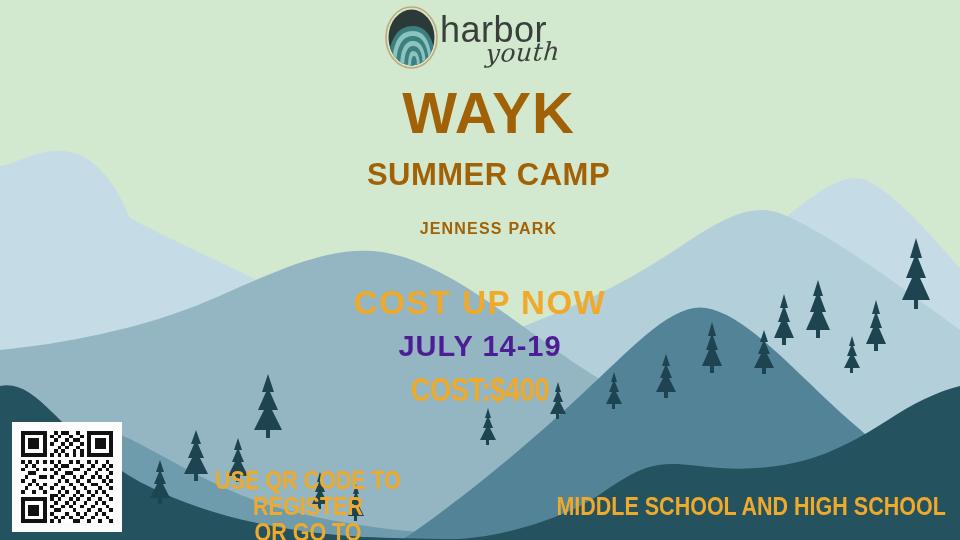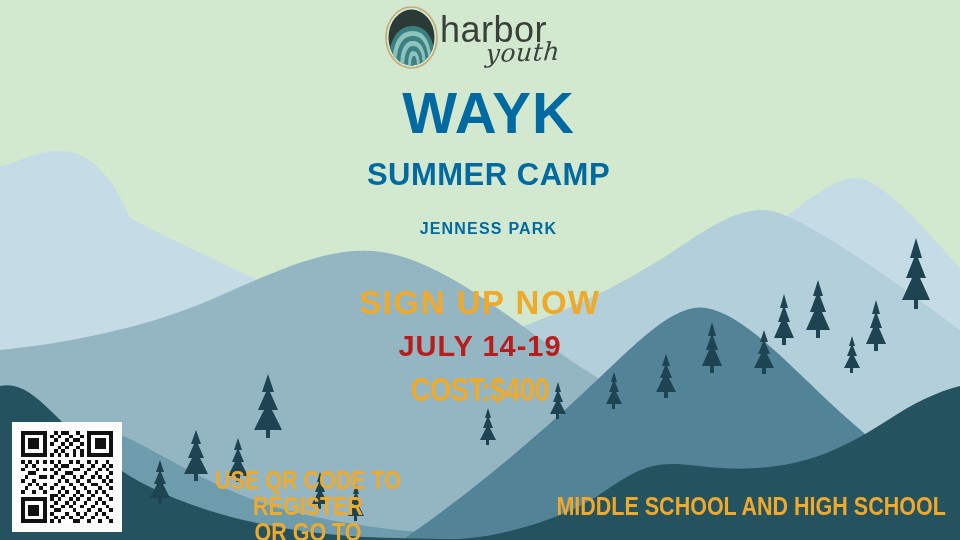--- a/index.html
+++ b/index.html
@@ -38,21 +38,21 @@
     font-size:25px; color:#3b423c;
     font-family:"DejaVu Serif", serif;
     font-style:italic; font-weight:400;
     transform:skewX(-6deg) rotate(-2deg);
     letter-spacing:0.5px;
   }
 
   
   .headline {
     position:absolute; left:0; top:82px; width:960px;
-    text-align:center; color:#0369a1;padding-left:17px;
+    text-align:center; color:#a16207;padding-left:17px;
   }
   .t-wayk {
     font-size:58px; font-weight:bold; letter-spacing:1px;
     line-height:62px;
     font-family:"Liberation Sans", sans-serif;
   }
   .t-camp {
     font-size:31px; font-weight:bold; letter-spacing:0.5px;
     line-height:56px; margin-top:3px;
     font-family:"Liberation Sans", sans-serif;
@@ -65,21 +65,21 @@
 
   
   .cta { position:absolute; left:0; top:284px; width:960px; text-align:center; }
   .t-signup {
     font-size:33px; font-weight:bold; letter-spacing:1.5px;
     color:#efa92b; line-height:38px;
     font-family:"Liberation Sans", sans-serif;
   }
   .t-dates {
     font-size:29px; font-weight:bold; letter-spacing:1px;
-    color:#b91c1c; line-height:36px; margin-top:6px;
+    color:#4c1d95; line-height:36px; margin-top:6px;
     font-family:"Liberation Sans", sans-serif;
   }
   .t-cost {
     font-size:34px; font-weight:bold; letter-spacing:-0.5px;
     color:#efa92b; line-height:38px; margin-top:6px;
     font-family:"Liberation Sans Narrow","Liberation Sans", sans-serif;
     transform:scaleX(0.80); transform-origin:center;
   }
 
   
@@ -282,21 +282,21 @@
     </div>
   </div>
 
   <div class="headline">
     <div class="t-wayk">WAYK</div>
     <div class="t-camp">SUMMER CAMP</div>
     <div class="t-park">JENNESS PARK</div>
   </div>
 
   <div class="cta">
-    <div class="t-signup">SIGN UP NOW</div>
+    <div class="t-signup">COST UP NOW</div>
     <div class="t-dates">JULY 14-19</div>
     <div class="t-cost">COST:$400</div>
   </div>
 
   <div class="qr-frame">
     <svg viewBox="0 0 25 25" shape-rendering="crispEdges">
       <rect width="25" height="25" fill="#ffffff"></rect>
       <g fill="#111111">
 
         <rect x="0" y="0" width="7" height="1"></rect>

